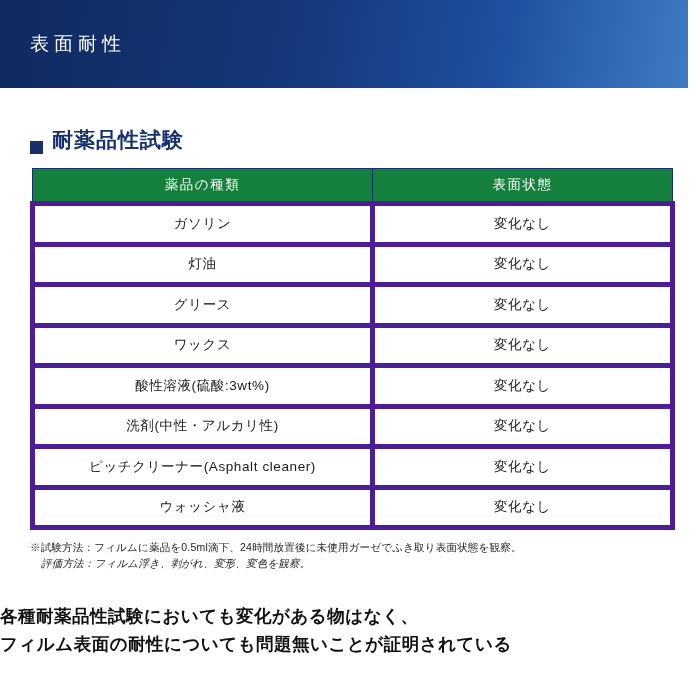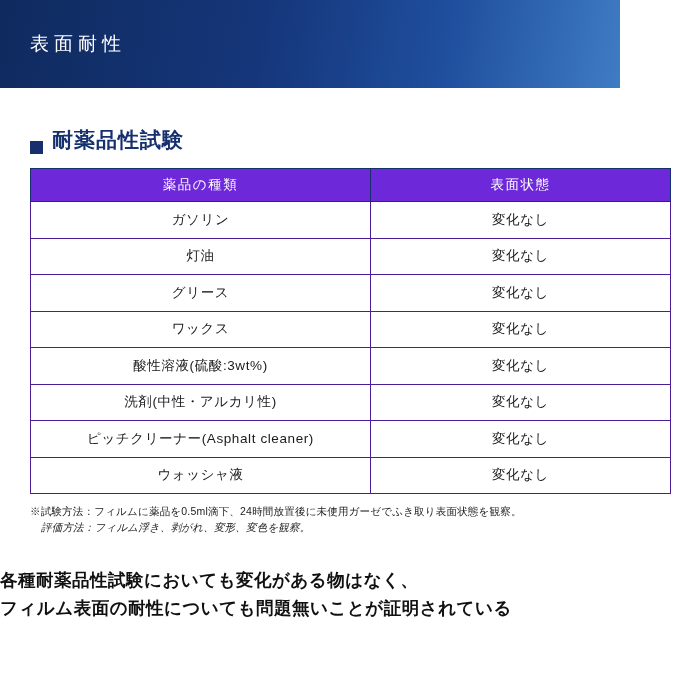--- a/index.html
+++ b/index.html
@@ -16,21 +16,21 @@
   }
   .page {
     position: relative;
     width: 700px;
     height: 700px;
     box-sizing: border-box;
   }
   
   .header-bar {
     position: relative;
-    width: 620px;
+    width: 688px;
     height: 88px;
     background: linear-gradient(100deg, #0f2a5e 0%, #15367a 42%, #1f4f9e 72%, #3f7cc4 100%);
     display: flex;
     align-items: center;
   }
   .header-title {
     color: #ffffff;
     font-size: 19px;
     letter-spacing: 5px;
     margin-left: 30px;
@@ -56,30 +56,30 @@
     letter-spacing: 1px;
   }
   
   table.chem-table {
     border-collapse: collapse;
     margin: 14px 0 0 30px;
     width: 640px;
     table-layout: fixed;
   }
   table.chem-table th {
-    background: #6d28d9;
+    background: #15803d;
     color: #ffffff;
     font-size: 13.5px;
     font-weight: normal;
     letter-spacing: 1.5px;
     height: 30px;
     border: 1px solid #16306e;
   }
   table.chem-table td {
-    border: 1px solid #4c1d95;
+    border: 5px solid #4c1d95;
     height: 33.5px;
     font-size: 13.5px;
     text-align: center;
     color: #1a1a1a;
     letter-spacing: 0.6px;
   }
   table.chem-table col.c1 { width: 340px; }
   table.chem-table col.c2 { width: 300px; }
   
   .notes {

